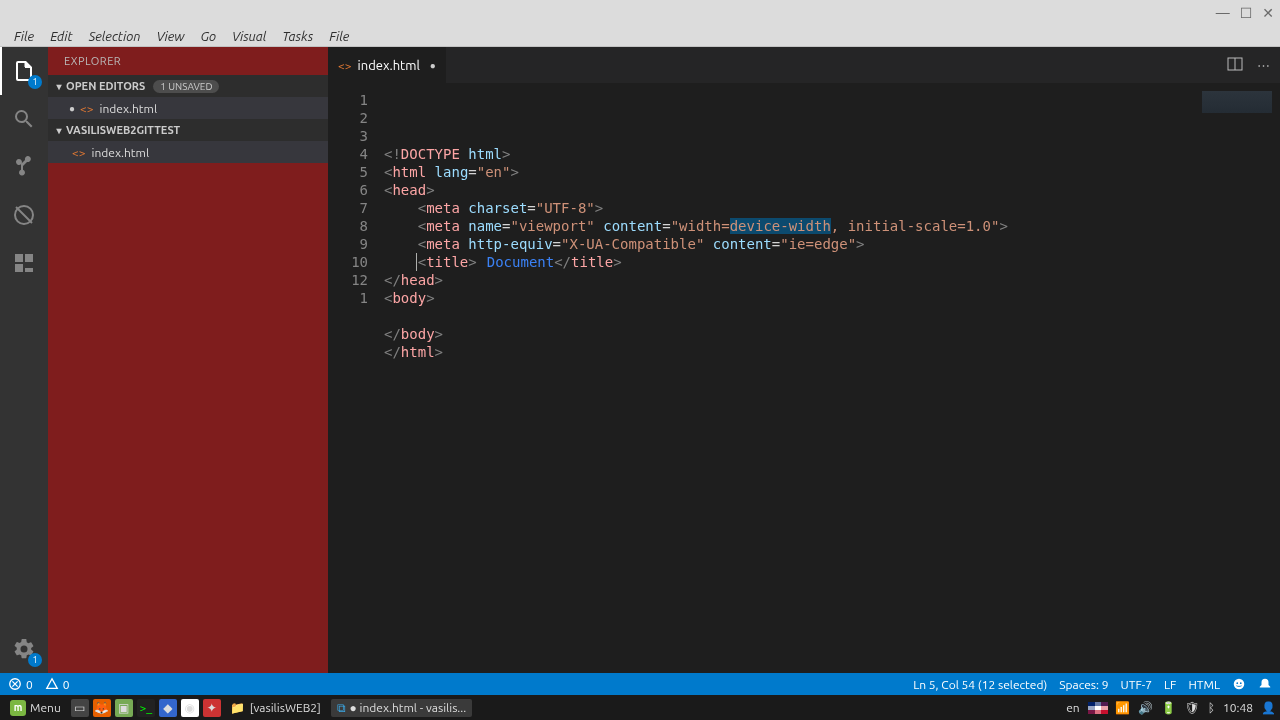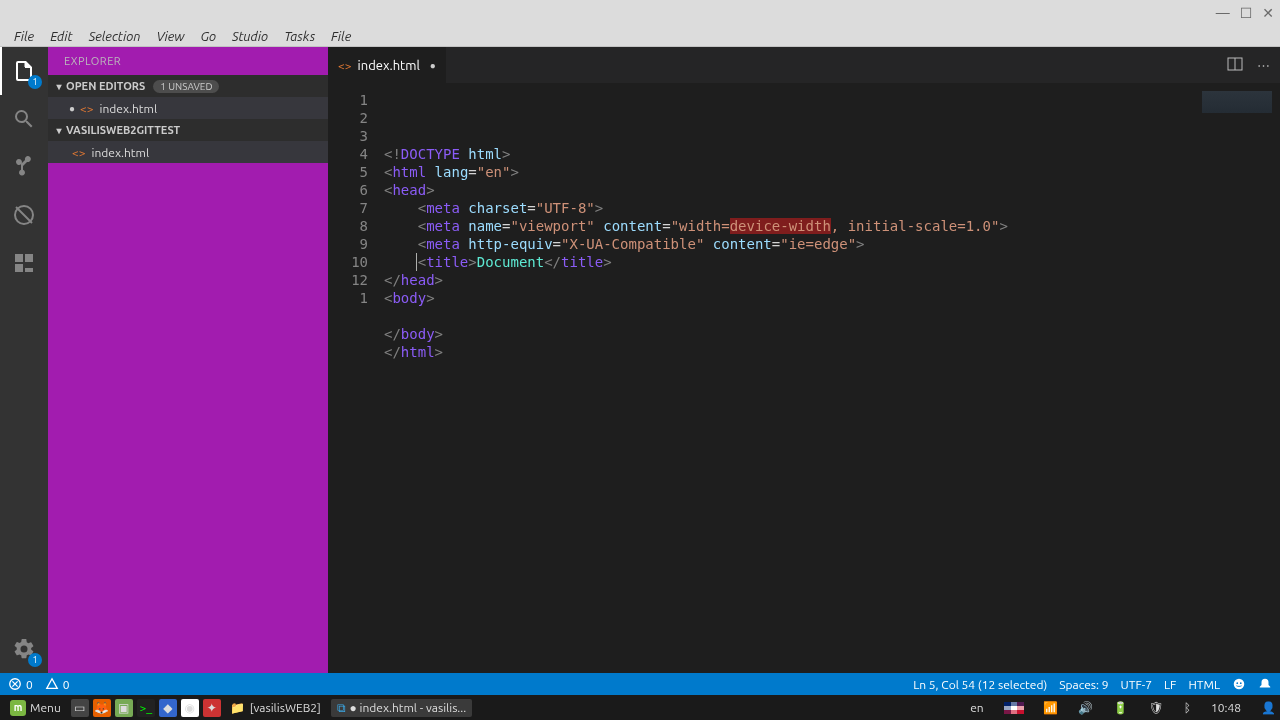--- a/index.html
+++ b/index.html
@@ -20,21 +20,21 @@
 
 .activitybar { width: 48px; background: #333333; display: flex; flex-direction: column; justify-content: space-between; }
 .activitybar .top-icons, .activitybar .bottom-icons { display: flex; flex-direction: column; }
 .activitybar .ab-icon { width: 48px; height: 48px; display: flex; align-items: center; justify-content: center; color: #858585; cursor: pointer; position: relative; }
 .activitybar .ab-icon.active { color: #fff; }
 .activitybar .ab-icon.active::before { content:""; position:absolute; left:0; top:0; bottom:0; width:2px; background:#fff; }
 .activitybar .ab-icon .badge { position:absolute; bottom:6px; right:6px; background:#007acc; color:#fff; font-size:9px; border-radius:8px; min-width:14px; height:14px; display:flex; align-items:center; justify-content:center; padding:0 3px;}
 .activitybar svg { width: 24px; height: 24px; fill: currentColor; }
 
 
-.sidebar { width: 280px; background: #a21caf; color: #bbb; display: flex; flex-direction: column; font-size: 12px; }
+.sidebar { width: 280px; background: #7f1d1d; color: #bbb; display: flex; flex-direction: column; font-size: 12px; }
 .sidebar .sb-title { height: 28px; display: flex; align-items: center; padding: 0 16px; font-size: 11px; letter-spacing: 0.5px; color: #bbb; }
 .sidebar .section-header { height: 22px; display: flex; align-items: center; padding: 0 4px; background: #2d2d2d; cursor: pointer; font-weight: bold; font-size: 11px; color: #ccc; }
 .sidebar .section-header .chev { width: 14px; text-align: center; font-size: 10px; }
 .sidebar .section-header .badge2 { margin-left: 8px; background: #4d4d4d; color: #ccc; border-radius: 8px; font-size: 10px; padding: 1px 7px; font-weight: normal; }
 .sidebar .file-row { height: 22px; display: flex; align-items: center; padding-left: 24px; cursor: pointer; }
 .sidebar .file-row.selected { background: #37373d; }
 .sidebar .file-row.indent2 { padding-left: 18px; }
 .sidebar .file-row .dot { width: 12px; text-align:center; color: #ccc; font-size: 10px; margin-right: 2px; }
 .sidebar .file-row .ficon { color: #e37933; margin-right: 6px; font-size: 12px; }
 .sidebar .file-row .fname { color: #ddd; }
@@ -47,42 +47,42 @@
 .tabbar .tab .ficon { color: #e37933; margin-right: 6px; font-size: 12px; }
 .tabbar .tab .mod { margin-left: 10px; color: #ccc; font-size: 10px; }
 .tabbar .tab-actions { margin-left: auto; display: flex; align-items: center; gap: 14px; padding: 0 10px; color: #bbb; }
 .tabbar .tab-actions span { cursor: pointer; }
 
 .editor { flex: 1; display: flex; position: relative; font-family: "Consolas","Menlo","Monaco",monospace; font-size: 14px; line-height: 18px; }
 .gutter { width: 52px; text-align: right; color: #858585; padding: 8px 12px 0 0; user-select: none; }
 .gutter .ln { height: 18px; }
 .codearea { flex: 1; padding: 8px 0 0 4px; white-space: pre; color: #d4d4d4; position: relative; }
 .codearea .line { height: 18px; }
-.tok-tag { color: #8b5cf6; }
+.tok-tag { color: #fca5a5; }
 .tok-brk { color: #808080; }
 .tok-attr { color: #9cdcfe; }
 .tok-str { color: #ce9178; }
-.tok-txt { color: #5eead4; }
-.sel { background: #7f1d1d; }
+.tok-txt { color: #3b82f6; margin-left: 10px; }
+.sel { background: #0c4a6e; }
 .cursor-caret { position:absolute; width:1px; height:18px; background:#aeafad;}
 
 .minimap { width: 100px; background: #1e1e1e; position: relative; }
 .minimap .mm-shape { position:absolute; top:8px; right:8px; width: 70px; height: 22px; background: linear-gradient(#3a4a5a,#2a3a4a); opacity:0.5;}
 
 
 .vsc-status { height: 22px; background: #007acc; color: #fff; display: flex; align-items: center; font-size: 12px; padding: 0 8px; }
 .vsc-status .left-items, .vsc-status .right-items { display: flex; align-items: center; gap: 12px; }
 .vsc-status .right-items { margin-left: auto; }
 .vsc-status .sitem { display:flex; align-items:center; gap:4px; cursor:pointer; }
 .vsc-status svg { width:14px; height:14px; fill: currentColor; }
 
 
 .taskbar { height: 25px; background: #1a1a1a; display: flex; align-items: center; padding: 0 4px; font-size: 12px; color: #ddd; }
 .taskbar .tb-left { display: flex; align-items: center; gap: 4px; }
-.taskbar .tb-right { margin-left: auto; display: flex; align-items: center; gap: 20px; }
+.taskbar .tb-right { margin-left: auto; display: flex; align-items: center; gap: 8px; }
 .taskbar .tb-btn { display: flex; align-items: center; gap: 4px; padding: 2px 6px; border-radius: 2px; cursor: pointer; }
 .taskbar .tb-btn.active { background: #3a3a3a; }
 .taskbar .tb-sq { width:18px; height:18px; display:flex; align-items:center; justify-content:center; border-radius:2px; font-size:12px;}
 .flag { display:inline-block; width:20px; height:12px; background: linear-gradient(to bottom, #012169 0 33%, #fff 33% 66%, #c8102e 66% 100%); position:relative;}
 .flag::before{content:""; position:absolute; inset:0; background: linear-gradient(to right, #012169 0 33%, #fff 33% 66%, #c8102e 66% 100%); opacity:0.4;}
 .mint-logo { width:16px; height:16px; background:#7bb742; border-radius:3px; display:flex; align-items:center; justify-content:center; color:#fff; font-weight:bold; font-size:10px;}
 </style>
 </head>
 <body>
 
@@ -93,21 +93,21 @@
     <span>✕</span>
   </div>
 </div>
 
 <div class="menubar" id="menubar">
     <span class="menu-item">File</span>
     <span class="menu-item">Edit</span>
     <span class="menu-item">Selection</span>
     <span class="menu-item">View</span>
     <span class="menu-item">Go</span>
-    <span class="menu-item">Studio</span>
+    <span class="menu-item">Visual</span>
     <span class="menu-item">Tasks</span>
     <span class="menu-item">File</span>
   </div>
 
 <div class="vscode">
 
   <div class="activitybar">
     <div class="top-icons">
       <div class="ab-icon active">
         <svg viewBox="0 0 24 24">

